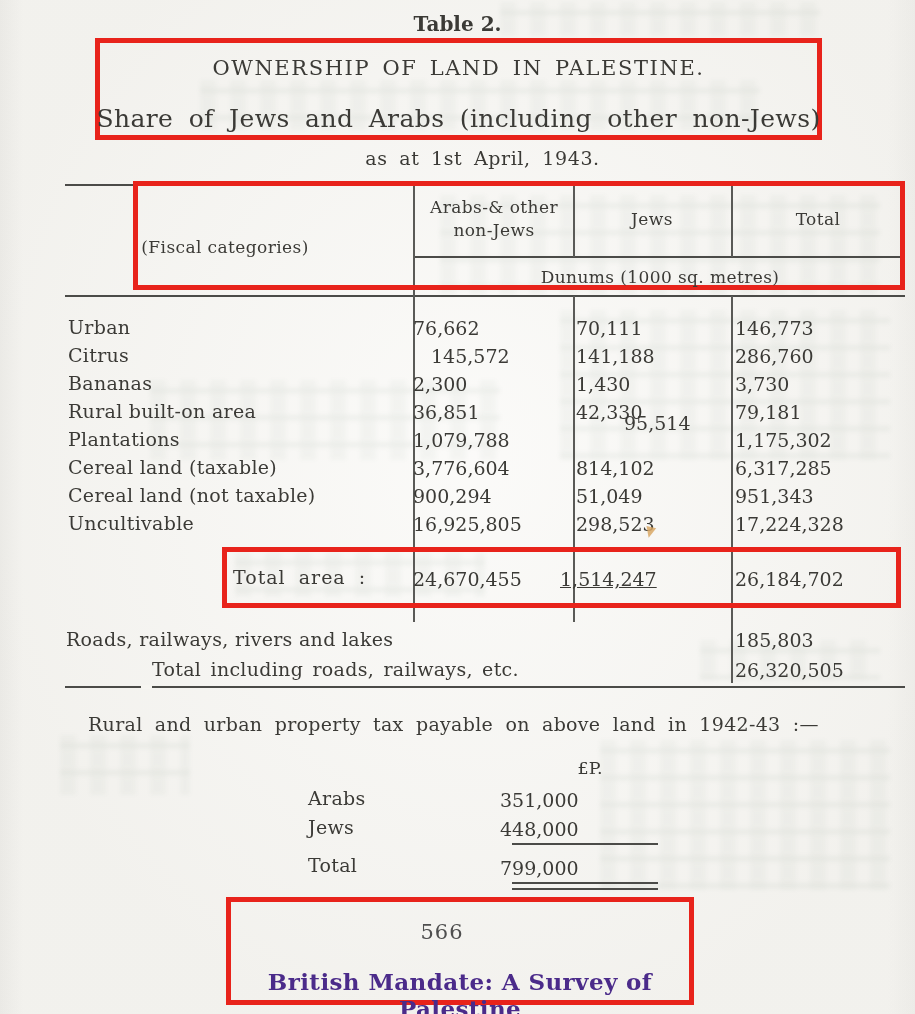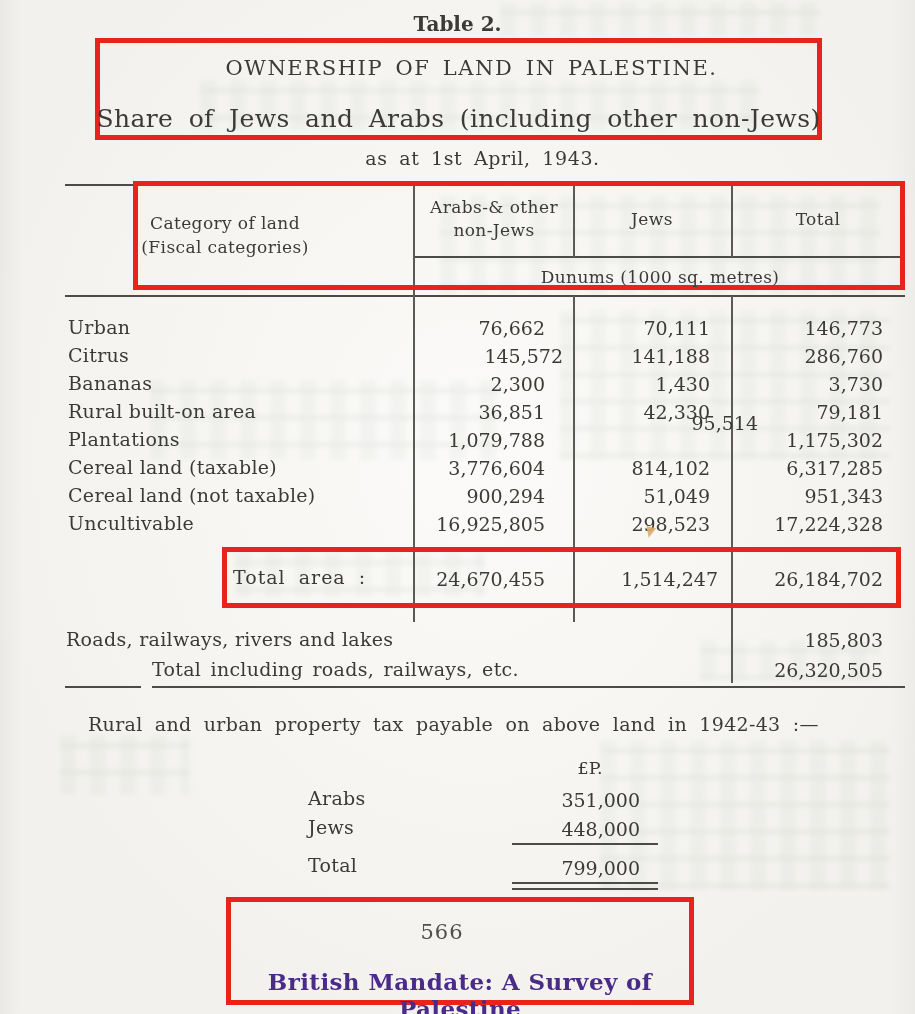--- a/index.html
+++ b/index.html
@@ -6,21 +6,21 @@
   .page{
     position:relative;width:915px;height:1014px;overflow:hidden;
     font-family:"DejaVu Serif","Liberation Serif",serif;
     color:#3b3a36;
     background:
       radial-gradient(ellipse at 52% 45%, rgba(255,255,255,0.55), rgba(0,0,0,0.015) 75%),
       linear-gradient(90deg,#eeede9 0,#f6f5f1 2.5%,#f6f5f1 97%,#f0efeb 100%);
   }
   .abs{position:absolute;}
   .ctr{text-align:center;}
-  .num{text-align:right;}
+  .num{}
   .hline{position:absolute;height:2px;background:#4b4b48;}
   .vline{position:absolute;width:2px;background:#5a5a57;}
   .redbox{position:absolute;border:5px solid #e8231b;box-sizing:border-box;background:transparent;}
   .bleed{
     position:absolute;opacity:.12;filter:blur(2.2px);pointer-events:none;
     background:
       repeating-linear-gradient(180deg, rgba(105,130,110,0) 0 7px, rgba(105,130,110,.75) 10px, rgba(105,130,110,0) 15px, rgba(105,130,110,0) 27px),
       repeating-linear-gradient(90deg, rgba(100,125,105,.35) 0 14px, rgba(100,125,105,0) 18px 30px);
   }
   .cursor-mark{
@@ -52,39 +52,38 @@
   <div class="bleed" style="left:150px;top:380px;width:350px;height:80px;"></div>
   <div class="bleed" style="left:235px;top:552px;width:250px;height:45px;"></div>
   <div class="bleed" style="left:700px;top:640px;width:180px;height:40px;"></div>
   <div class="bleed" style="left:600px;top:740px;width:290px;height:150px;"></div>
   <div class="bleed" style="left:60px;top:735px;width:130px;height:60px;"></div>
 
   <div class="abs ctr caption" style="left:0;top:12px;width:915px;">Table 2.</div>
 
   <div class="redbox" style="left:95px;top:38px;width:727px;height:102px;"></div>
 
-  <div class="abs ctr title" style="left:95px;top:56px;width:727px;padding-left:13px;">OWNERSHIP OF LAND IN PALESTINE.</div>
+  <div class="abs ctr title" style="left:95px;top:56px;width:727px;">OWNERSHIP OF LAND IN PALESTINE.</div>
 
   <div class="abs ctr subtitle" style="left:95px;top:104px;width:727px;">Share of Jews and Arabs (including other non-Jews)</div>
 
   <div class="abs ctr dateline" style="left:50px;top:147px;width:865px;">as at 1st April, 1943.</div>
 
   <div class="hline" style="left:65px;top:184px;width:840px;"></div>
   <div class="hline" style="left:415px;top:256px;width:488px;height:1.6px;"></div>
   <div class="hline" style="left:65px;top:295px;width:840px;"></div>
 
   <div class="vline" style="left:413px;top:186px;height:436px;"></div>
   <div class="vline" style="left:573px;top:186px;height:71px;"></div>
   <div class="vline" style="left:731px;top:186px;height:71px;"></div>
   <div class="vline" style="left:573px;top:296px;height:326px;"></div>
   <div class="vline" style="left:731px;top:296px;height:387px;"></div>
 
   <div class="redbox" style="left:133px;top:181px;width:772px;height:109px;"></div>
 
-  <div class="abs ctr hdr" style="left:75px;top:213px;width:300px;">Category of land</div>
   <div class="abs ctr hdr" style="left:75px;top:237px;width:300px;">(Fiscal categories)</div>
 
   <div class="abs ctr hdr" style="left:415px;top:197px;width:158px;">Arabs-&amp; other</div>
   <div class="abs ctr hdr" style="left:415px;top:220px;width:158px;">non-Jews</div>
 
   <div class="abs ctr hdr" style="left:573px;top:209px;width:158px;">Jews</div>
 
   <div class="abs ctr hdr" style="left:731px;top:209px;width:174px;">Total</div>
 
   <div class="abs ctr hdr" style="left:415px;top:267px;width:490px;">Dunums (1000 sq. metres)</div>
@@ -127,21 +126,21 @@
   <div class="abs rowlabel" style="left:68px;top:512px;">Uncultivable</div>
   <div class="abs num cell" style="left:413px;top:513px;width:132px;">16,925,805</div>
   <div class="abs num cell" style="left:576px;top:513px;width:134px;">298,523</div>
   <div class="abs num cell" style="left:735px;top:513px;width:148px;">17,224,328</div>
 
   <div class="cursor-mark" style="left:645px;top:527px;"></div>
 
   <div class="redbox" style="left:222px;top:547px;width:679px;height:61px;"></div>
   <div class="abs totlabel" style="left:233px;top:566px;">Total area :</div>
   <div class="abs num cell" style="left:413px;top:568px;width:132px;">24,670,455</div>
-  <div class="abs num cell" style="left:584px;top:568px;width:134px;">1,514,247</div>
+  <div class="abs num cell" style="left:560px;top:568px;width:134px;text-decoration:underline;">1,514,247</div>
   <div class="abs num cell" style="left:735px;top:568px;width:148px;">26,184,702</div>
 
   <div class="abs rowlabel" style="left:66px;top:628px;">Roads, railways, rivers and lakes</div>
   <div class="abs num cell" style="left:735px;top:629px;width:148px;">185,803</div>
 
   <div class="abs rowlabel" style="left:152px;top:658px;word-spacing:3px;">Total including roads, railways, etc.</div>
   <div class="abs num cell" style="left:735px;top:659px;width:148px;">26,320,505</div>
 
   <div class="hline" style="left:65px;top:686px;width:840px;"></div>
   <div class="abs" style="left:141px;top:685px;width:11px;height:4px;background:#f6f5f1;"></div>

